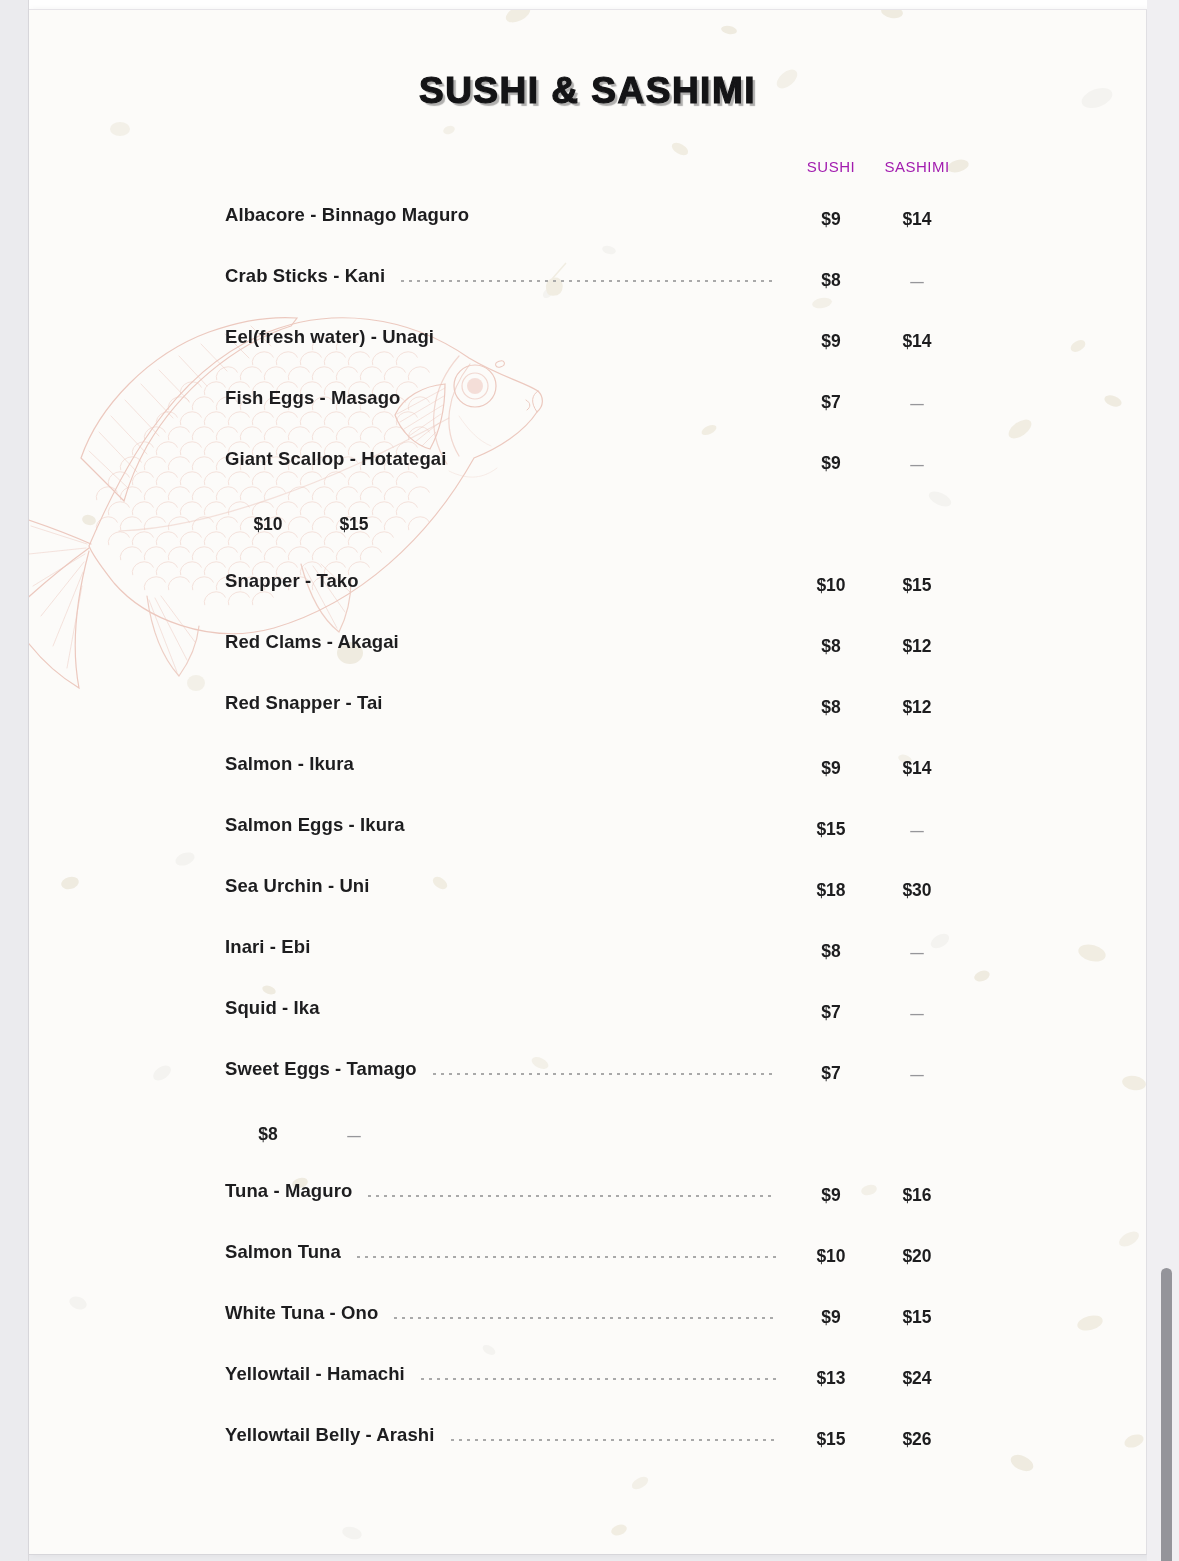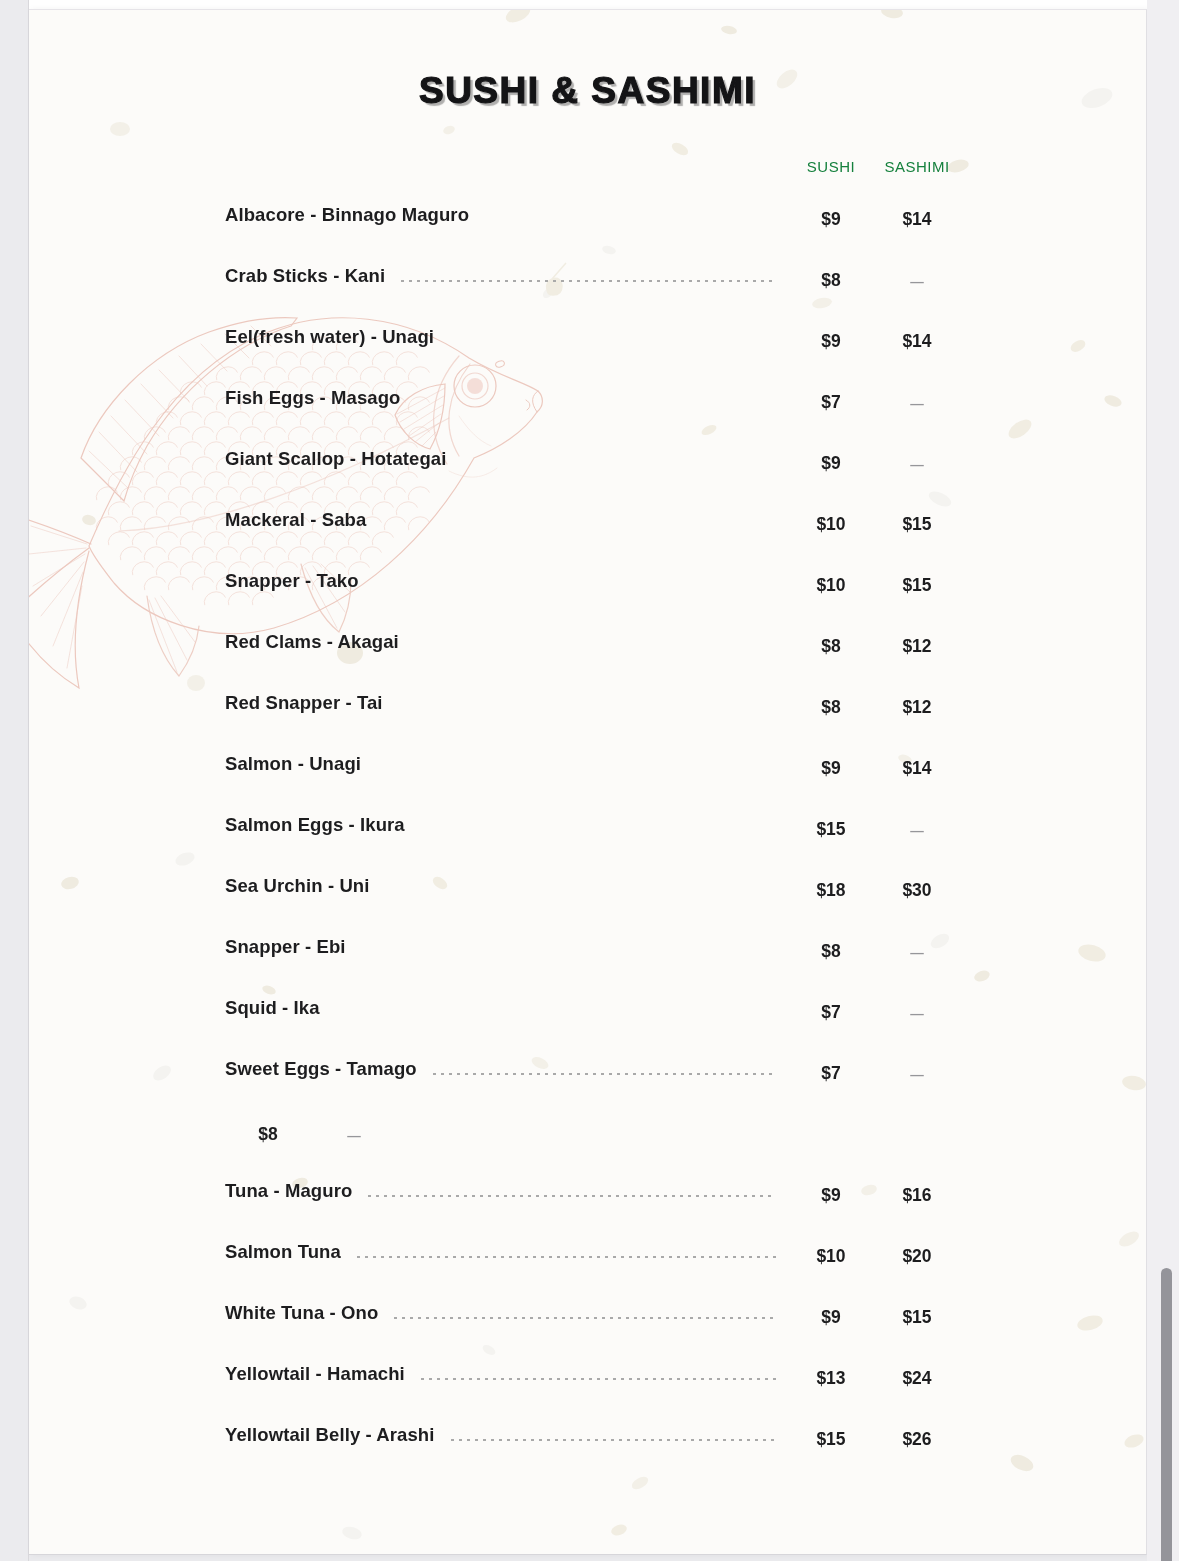--- a/index.html
+++ b/index.html
@@ -24,21 +24,21 @@
 
   .title { position:relative; margin-top:60px; text-align:center;
            font-size:37px; font-weight:bold; letter-spacing:1.5px; color:#141416;
            -webkit-text-stroke:1.2px #141416;
            text-shadow:3px 3px 1px rgba(35,35,35,0.35); }
 
   .menu-table { position:relative; margin:46px 186px 0 196px; }
   .header-row { display:flex; margin-bottom:29px; }
   .name-col { flex:1; }
   .col-sushi, .col-sashimi { width:86px; text-align:center; }
-  .header-label { font-size:15px; color:#15803d; letter-spacing:0.5px;text-align:center; }
+  .header-label { font-size:15px; color:#a21caf; letter-spacing:0.5px;text-align:center; }
 
   .menu-row { display:flex; align-items:flex-start; height:21px; margin-bottom:40px; }
   .name-cell { flex:1; display:flex; min-width:0; }
   .item-name { font-size:18.5px; font-weight:bold; color:#1d1d1f; letter-spacing:0.1px;
                line-height:21px; white-space:nowrap; }
   .dots { flex:1; height:2px; align-self:flex-end; margin:0 12px 4px 16px;
           background:repeating-linear-gradient(90deg,#a9a9a9 0 3px, transparent 3px 8px); }
   .price { font-size:17.5px; font-weight:bold; color:#1d1d1f; padding-top:5px;
            width:86px; text-align:center; }
   .price.na { font-size:13.5px; color:#96969a; padding-top:9px; letter-spacing:0; }
@@ -406,24 +406,20 @@
     <div class="menu-row">
       <div class="name-cell">
         <span class="item-name">Giant Scallop - Hotategai</span>
 
       </div>
       <div class="price price-sushi">$9</div>
       <div class="price price-sashimi na">—</div>
     </div>
 
     <div class="menu-row">
-      <div class="name-cell">
-        <span class="item-name">Mackeral - Saba</span>
-
-      </div>
       <div class="price price-sushi">$10</div>
       <div class="price price-sashimi">$15</div>
     </div>
 
     <div class="menu-row">
       <div class="name-cell">
         <span class="item-name">Snapper - Tako</span>
 
       </div>
       <div class="price price-sushi">$10</div>
@@ -443,21 +439,21 @@
       <div class="name-cell">
         <span class="item-name">Red Snapper - Tai</span>
 
       </div>
       <div class="price price-sushi">$8</div>
       <div class="price price-sashimi">$12</div>
     </div>
 
     <div class="menu-row">
       <div class="name-cell">
-        <span class="item-name">Salmon - Unagi</span>
+        <span class="item-name">Salmon - Ikura</span>
 
       </div>
       <div class="price price-sushi">$9</div>
       <div class="price price-sashimi">$14</div>
     </div>
 
     <div class="menu-row">
       <div class="name-cell">
         <span class="item-name">Salmon Eggs - Ikura</span>
 
@@ -470,21 +466,21 @@
       <div class="name-cell">
         <span class="item-name">Sea Urchin - Uni</span>
 
       </div>
       <div class="price price-sushi">$18</div>
       <div class="price price-sashimi">$30</div>
     </div>
 
     <div class="menu-row">
       <div class="name-cell">
-        <span class="item-name">Snapper - Ebi</span>
+        <span class="item-name">Inari - Ebi</span>
 
       </div>
       <div class="price price-sushi">$8</div>
       <div class="price price-sashimi na">—</div>
     </div>
 
     <div class="menu-row">
       <div class="name-cell">
         <span class="item-name">Squid - Ika</span>
 

